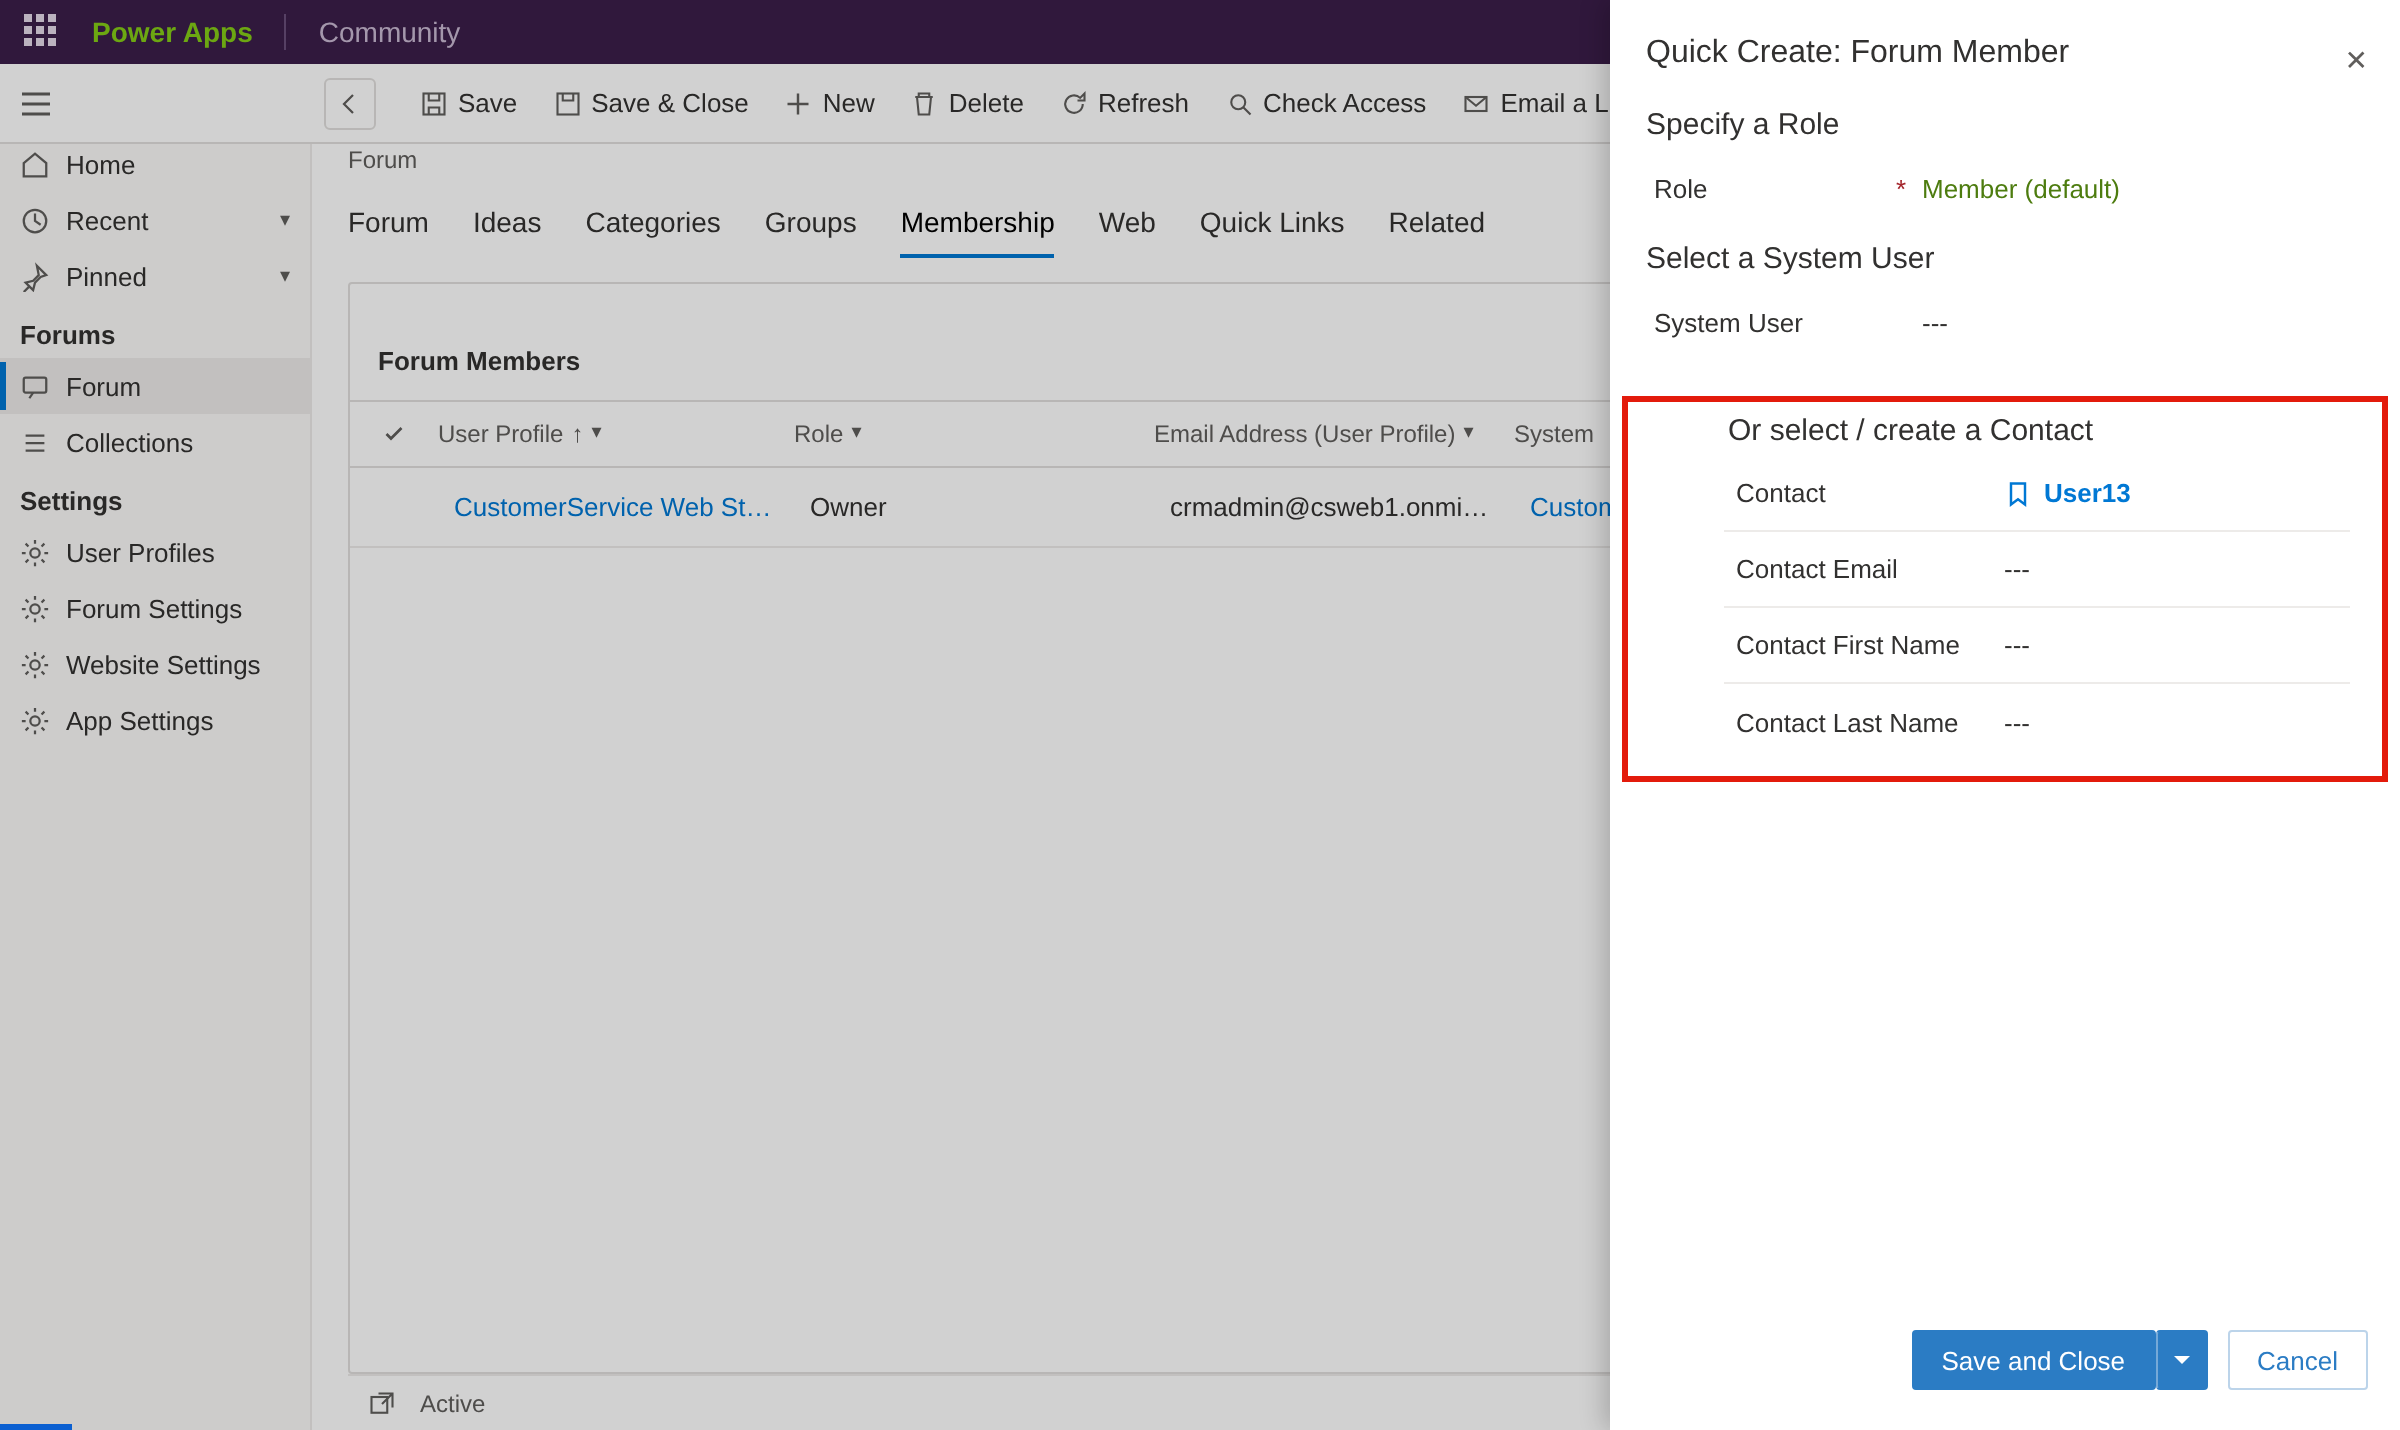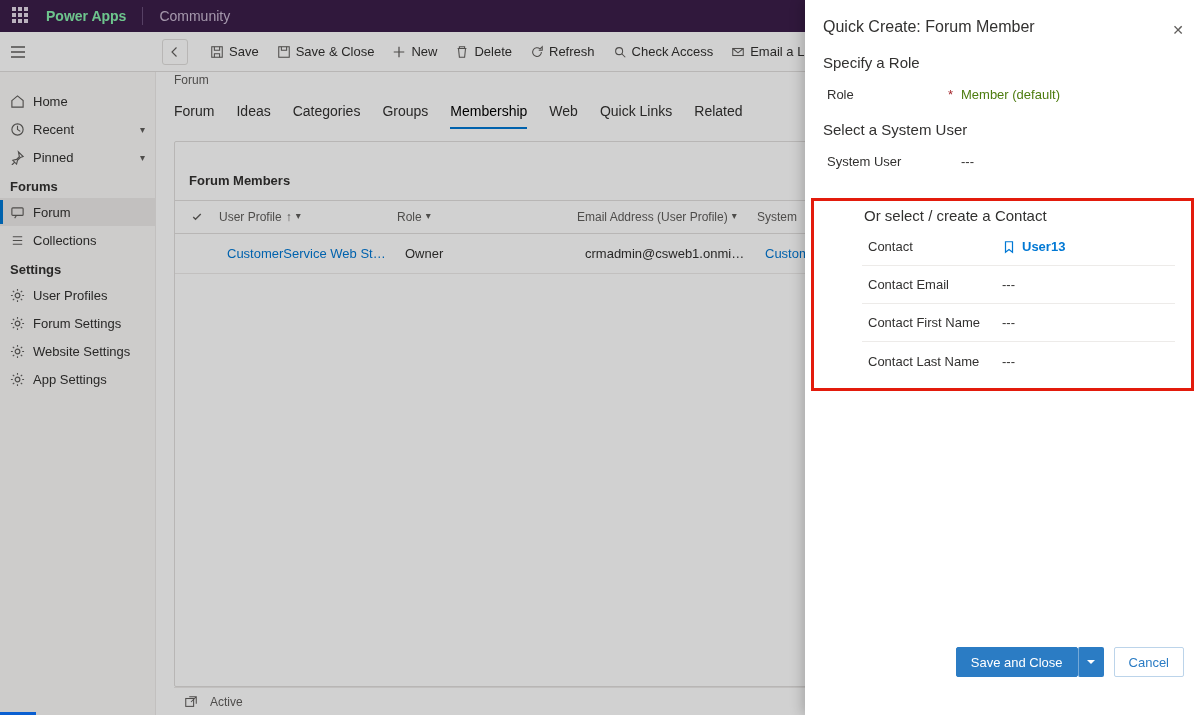--- a/index.html
+++ b/index.html
@@ -2,36 +2,36 @@
 <html><head>
 <meta charset="utf-8">
 <style>
 * { box-sizing: border-box; margin: 0; padding: 0; font-family: "Segoe UI", -apple-system, sans-serif; }
 body { width: 1200px; height: 715px; overflow: hidden; background: #f8f8f8; position: relative; font-size: 13px; color: #323130; }
 
 
 .topbar { height: 32px; background: #3b1e4a; color: #e4d9ea; display: flex; align-items: center; padding: 0 12px; gap: 16px; font-size: 14px; }
 .topbar .waffle { width: 18px; height: 18px; display: grid; grid-template-columns: repeat(3,4px); grid-template-rows: repeat(3,4px); gap: 2px; cursor: pointer; }
 .topbar .waffle span { background: #e4d9ea; }
-.topbar .brand { font-weight: 600; color: #86efac; }
+.topbar .brand { font-weight: 600; color: #84cc16; }
 .topbar .divider { width: 1px; height: 18px; background: #6a4f7a; }
 .topbar .community { color: #c9b9d2; }
 
 
 .cmdbar { height: 40px; background: #fff; border-bottom: 1px solid #e1dfdd; display: flex; align-items: center; padding-left: 162px; gap: 18px; font-size: 13px; color: #323130; }
 .cmdbar .back { width: 26px; height:26px; border:1px solid #e1dfdd; border-radius:3px; display:flex; align-items:center; justify-content:center; margin-right:4px; color:#605e5c; cursor:pointer; }
 .cmdbar .cmd { display:flex; align-items:flex-end; gap:5px; cursor:pointer; color:#323130; }
 .cmdbar .cmd svg, .cmdbar .cmd .ico { width:14px; height:14px; color:#605e5c; }
 
 
 .hamb { position:absolute; top:40px; left:6px; width:24px; height:24px; display:flex; align-items:center; justify-content:center; color:#605e5c; cursor:pointer; }
 
 
 .layout { display:flex; height:calc(715px - 32px); }
-.leftnav { width:156px; background:#faf9f8; border-right:1px solid #edebe9; padding-top:55px; font-size:13px; color:#323130; display:flex; flex-direction:column; }
+.leftnav { width:156px; background:#faf9f8; border-right:1px solid #edebe9; padding-top:36px; font-size:13px; color:#323130; display:flex; flex-direction:column; }
 .leftnav .navrow { display:flex; align-items:center; height:28px; padding:0 10px; gap:8px; cursor:pointer; position:relative; }
 .leftnav .navrow .chev { margin-left:auto; color:#605e5c; font-size:10px; }
 .leftnav .section { font-weight:600; padding:8px 10px 4px; color:#323130; }
 .leftnav .navrow.active { background:#edebe9; }
 .leftnav .navrow.active::before { content:""; position:absolute; left:0; top:2px; bottom:2px; width:3px; background:#0078d4; }
 .leftnav .ico { width:15px; height:15px; color:#605e5c; flex-shrink:0; display:flex; align-items:center; justify-content:center; }
 
 
 .main { flex:1; background:#fff; padding:16px 18px 0; display:flex; flex-direction:column; overflow:hidden; }
 .pagetitle { font-size:20px; font-weight:600; }
@@ -70,21 +70,21 @@
 .panel .frow { display:flex; align-items:center; min-height:38px; border-bottom:1px solid #edebe9; font-size:13px; }
 .panel .frow:last-child { border-bottom:none; }
 .panel .flabel { width:140px; padding-left:6px; color:#323130; position:relative; }
 .panel .req::after { content:"*"; color:#a4262c; position:absolute; right:8px; }
 .panel .fval { flex:1; color:#4d7c0f; }
 .panel .fval.empty { color:#323130; }
 .panel .contactbox { border:3px solid #e31b0c; margin:18px 6px 0; padding-bottom:8px;padding-left:32px; }
 .panel .contactbox .sect { padding-top:6px; }
 .panel .lookup { display:flex; align-items:center; gap:6px; color:#0078d4; font-weight:600; cursor:pointer; }
 .panel .lookup svg { width:14px; height:14px; }
-.panel .footer { margin-top:auto; padding:12px 16px 38px; display:flex; justify-content:flex-end; gap:10px; }
+.panel .footer { margin-top:auto; padding:12px 16px 20px; display:flex; justify-content:flex-end; gap:10px; }
 .panel .btn { height:30px; padding:0 14px; font-size:13px; border-radius:2px; cursor:pointer; display:flex; align-items:center; }
 .panel .btn.primary { background:#2b7cc4; color:#fff; border:1px solid #2b7cc4; }
 .panel .btn.split { border-left:1px solid rgba(255,255,255,.35); width:26px; padding:0; justify-content:center; background:#2b7cc4; color:#fff; border-top:1px solid #2b7cc4; border-right:1px solid #2b7cc4; border-bottom:1px solid #2b7cc4; }
 .panel .btn.secondary { background:#fff; color:#2b7cc4; border:1px solid #bcd4ea; }
 
 
 .progress { position:absolute; left:0; bottom:0; height:3px; width:36px; background:#0a5fd1; }
 </style>
 </head>
 <body>

